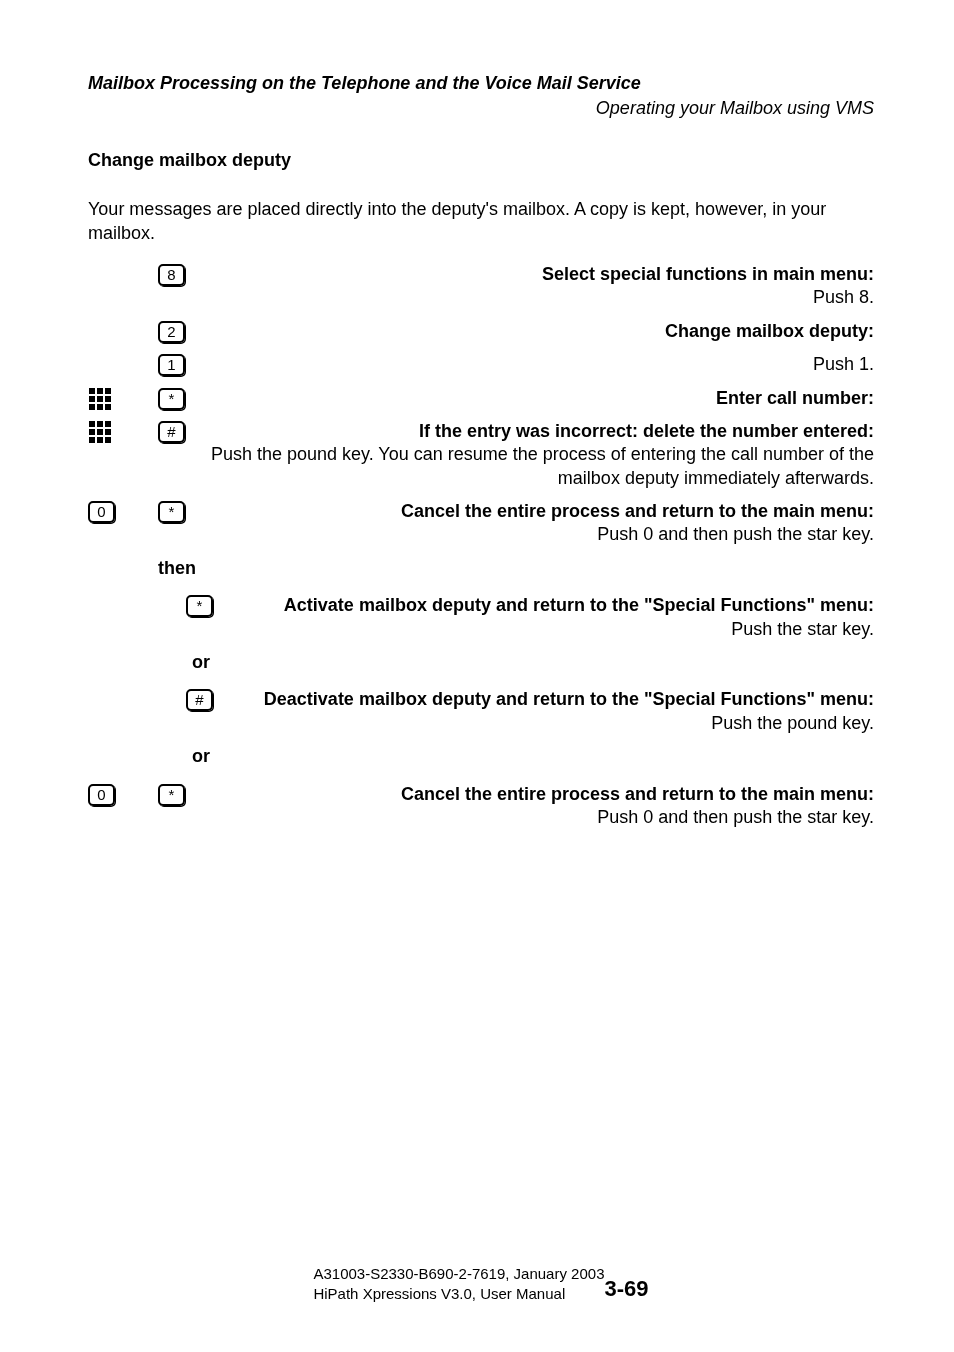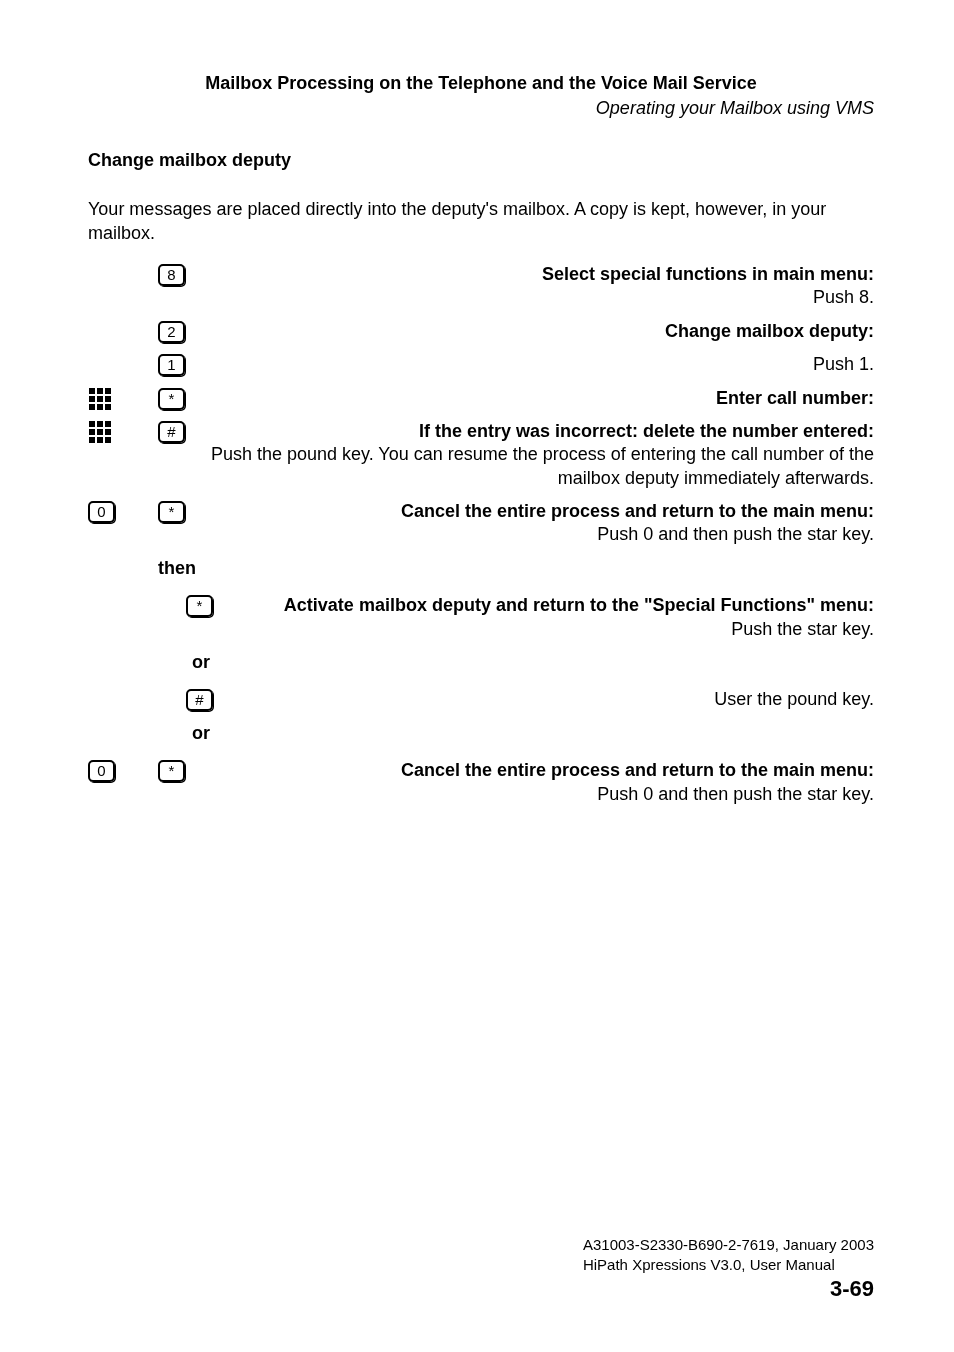--- a/index.html
+++ b/index.html
@@ -8,21 +8,21 @@
     background: #fff;
     color: #000;
     width: 954px;
     height: 1352px;
     position: relative;
     padding: 72px 80px 48px 88px;
     font-size: 18px;
     line-height: 1.3;
   }
   .header-block { margin-bottom: 28px; }
-  .header-title { font-weight: bold; text-align: center; font-size: 18px; }
+  .header-title { font-weight: bold; text-align: left; font-size: 18px; font-style: italic; }
   .header-sub { font-style: italic; text-align: right; font-size: 18px; margin-top: 2px; }
   .section-title { font-weight: bold; margin-bottom: 26px; font-size: 18px; }
   .intro { margin-bottom: 18px; }
   .steps { margin-left: 70px; }
   .step { display: flex; align-items: flex-start; margin-bottom: 10px; position: relative; }
   .left-icon { position: absolute; left: -70px; top: 0; }
   .keybtn {
     display: inline-block;
     min-width: 27px;
     height: 22px;
@@ -50,21 +50,20 @@
   .grid-icon svg { display: block; }
   .footer {
     position: absolute;
     bottom: 48px;
     left: 88px;
     right: 80px;
     display: flex;
     justify-content: center;
     align-items: flex-end;
     font-size: 15px;
-    flex-direction: column;
   }
   .footer-left { line-height: 1.35; }
   .footer-right { font-weight: bold; font-size: 22px; }
 </style>
 </head>
 <body>
 
 <div class="header-block">
   <div class="header-title">Mailbox Processing on the Telephone and the Voice Mail Service</div>
   <div class="header-sub">Operating your Mailbox using VMS</div>
@@ -159,21 +158,22 @@
         <span class="step-title">Activate mailbox deputy and return to the "Special Functions" menu:</span>
         <span class="step-desc">Push the star key.</span>
       </div>
     </div>
 
     <div class="or-label">or</div>
 
     <div class="step">
       <span class="keybtn">#</span>
       <div class="step-body">
-        <span class="step-desc">User the pound key.</span>
+        <span class="step-title">Deactivate mailbox deputy and return to the "Special Functions" menu:</span>
+        <span class="step-desc">Push the pound key.</span>
       </div>
     </div>
 
     <div class="or-label">or</div>
 
   </div>
 
   <div class="step">
     <span class="left-icon">
       <span class="keybtn" style="margin-right:0">0</span>

